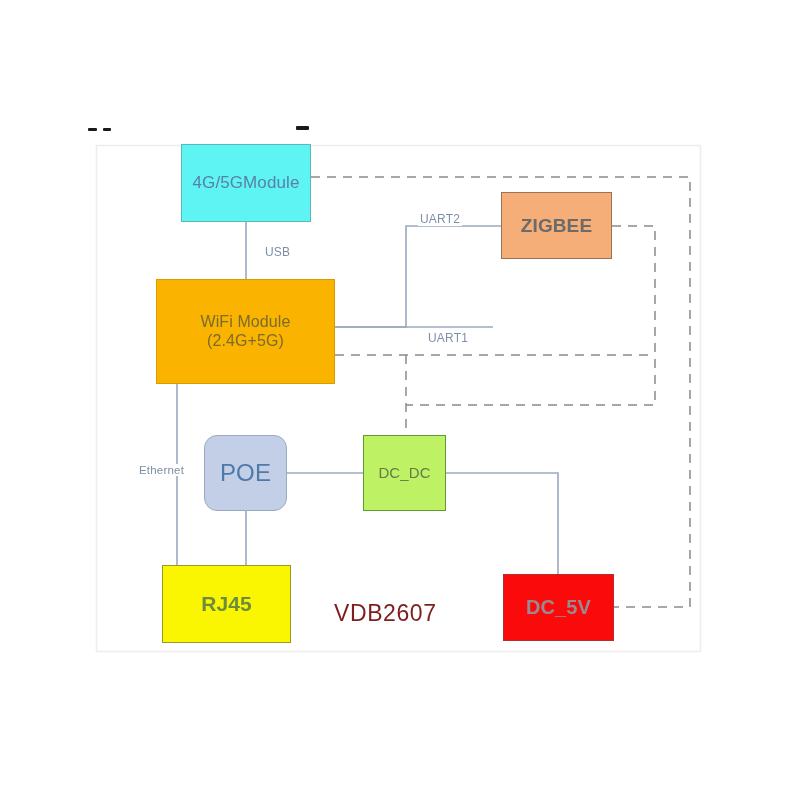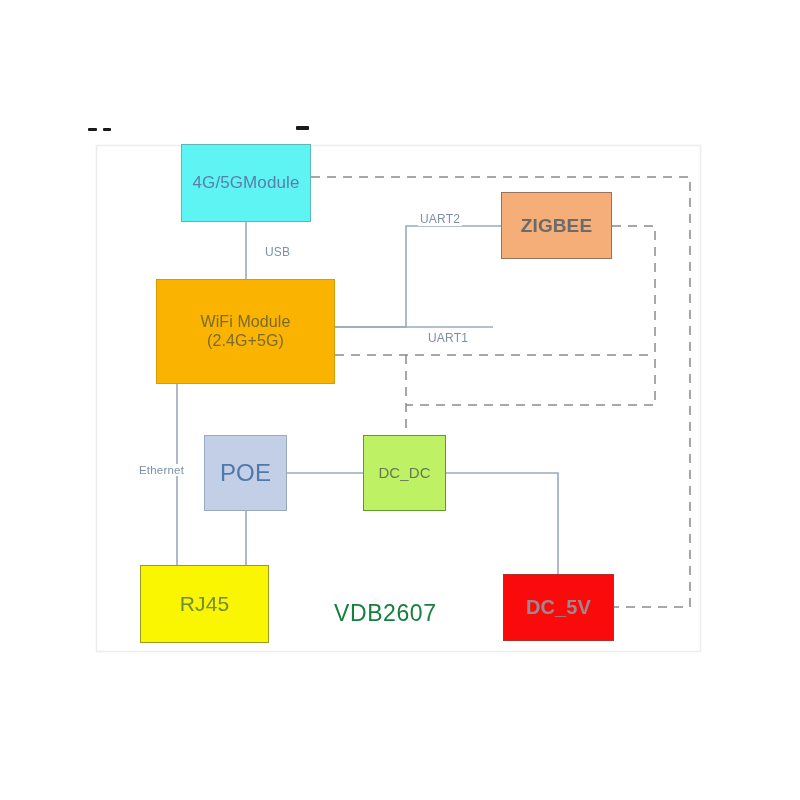--- a/index.html
+++ b/index.html
@@ -44,21 +44,21 @@
     background:#ffffff;
     padding:0 2px;
     white-space:nowrap;
     letter-spacing:0.2px;
     text-align:right;
   }
   .edge-label.big{font-size:12px;}
 
   .watermark{
     position:absolute;
-    color:#15803d;
+    color:#7f1d1d;
     font-size:23px;
     letter-spacing:0.6px;
     white-space:nowrap;
   }
   .topmark{
     position:absolute;
     background:#1a1a1a;
     border-radius:1px;
   }
 </style>
@@ -105,25 +105,25 @@
   </svg>
 
   <div class="node n-4g" style="left:181px;top:144px;width:130px;height:78px;">4G/5GModule</div>
 
   <div class="node n-wifi" style="left:156px;top:279px;width:179px;height:105px;">WiFi Module
 (2.4G+5G)</div>
 
   <div class="node n-zig" style="left:501px;top:192px;width:111px;height:67px;">ZIGBEE</div>
 
 
-  <div class="node n-poe" style="left:204px;top:435px;width:83px;height:76px;">POE</div>
+  <div class="node n-poe" style="left:204px;top:435px;width:83px;height:76px;border-radius:13px;">POE</div>
 
   <div class="node n-dcdc" style="left:363px;top:435px;width:83px;height:76px;">DC_DC</div>
 
-  <div class="node n-rj45" style="left:140px;top:565px;width:129px;height:78px;">RJ45</div>
+  <div class="node n-rj45" style="left:162px;top:565px;width:129px;height:78px;font-weight:bold;">RJ45</div>
 
   <div class="node n-dc5v" style="left:503px;top:574px;width:111px;height:67px;">DC_5V</div>
 
   <div class="edge-label big" style="left:263px;top:245px;">USB</div>
 
   <div class="edge-label big" style="left:418px;top:212px;">UART2</div>
 
   <div class="edge-label big" style="left:426px;top:300px;margin-top:31px;">UART1</div>
 
   <div class="edge-label" style="left:137px;top:464px;">Ethernet</div>

